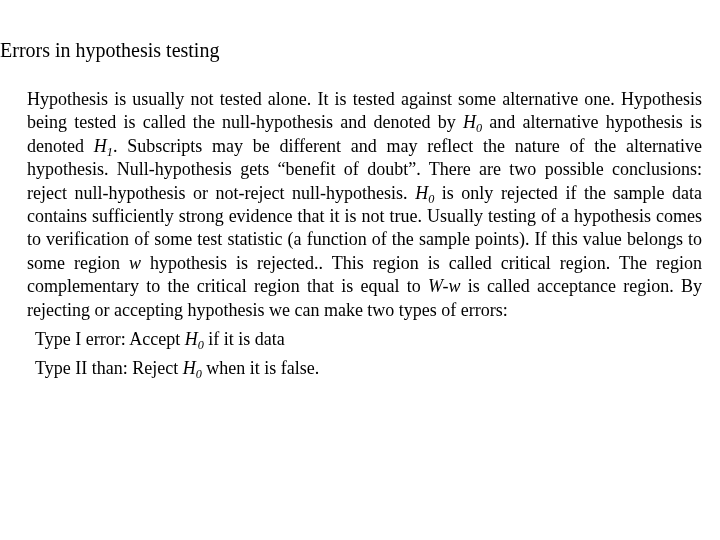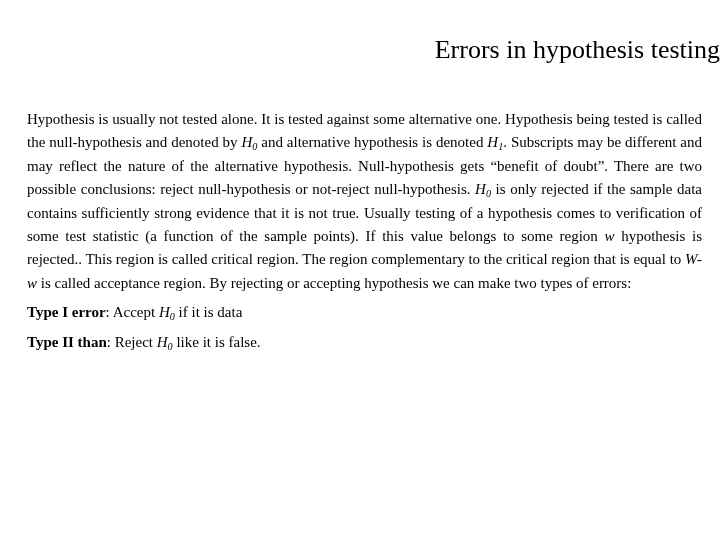--- a/index.html
+++ b/index.html
@@ -13,32 +13,32 @@
       overflow: hidden;
       position: relative;
       font-family: "Liberation Serif", "DejaVu Serif", serif;
       color: #000000;
     }
     .slide-title {
       position: absolute;
       top: 34px;
       left: 0;
       width: 720px;
-      text-align: right;
-      font-size: 26px;
+      text-align: left;
+      font-size: 20px;
       line-height: 32px;
       font-weight: normal;
       margin: 0;
     }
     .body {
       position: absolute;
-      top: 108px;
+      top: 88px;
       left: 27px;
       width: 675px;
-      font-size: 15px;
+      font-size: 18px;
       line-height: 23.4px;
     }
     .para {
       margin: 0 0 6px 0;
       text-align: justify;
     }
     .para.last-line-left {
       text-align-last: left;
     }
     .sym {
@@ -49,31 +49,32 @@
       vertical-align: -0.3em;
       line-height: 0;
     }
     .sym sub {
       font-style: italic;
     }
     .sub-upright {
       font-style: normal;
     }
     .term {
-      font-weight: bold;
+      font-weight: normal;
+      margin-left: 8px;
     }
   </style>
 </head>
 <body>
 
 <h1 class="slide-title">Errors in hypothesis testing</h1>
 
 <div class="body">
 
   <p class="para last-line-left"><span>Hypothesis is usually not tested alone. It is tested against some alternative one. Hypothesis being tested is called the null-hypothesis and denoted by </span><span class="sym"><span>H</span><sub>0</sub></span><span> and alternative hypothesis is denoted </span><span class="sym"><span>H</span><sub class="sub-upright">1</sub></span><span>. Subscripts may be different and may reflect the nature of the alternative hypothesis. Null-hypothesis gets “benefit of doubt”. There are two possible conclusions: reject null-hypothesis or not-reject null-hypothesis. </span><span class="sym"><span>H</span><sub>0</sub></span><span> is only rejected if the sample data contains sufficiently strong evidence that it is not true. Usually testing of a hypothesis comes to verification of some test statistic (a function of the sample points). If this value belongs to some region </span><span class="sym">w</span><span> hypothesis is rejected.. This region is called critical region. The region complementary to the critical region that is equal to </span><span class="sym">W-w</span><span> is called acceptance region. By rejecting or accepting hypothesis we can make two types of errors:</span></p>
 
   <p class="para last-line-left"><span class="term">Type I error</span><span>: Accept </span><span class="sym"><span>H</span><sub>0</sub></span><span> if it is data</span></p>
 
-  <p class="para last-line-left"><span class="term">Type II than</span><span>: Reject </span><span class="sym"><span>H</span><sub>0</sub></span><span> like it is false.</span></p>
+  <p class="para last-line-left"><span class="term">Type II than</span><span>: Reject </span><span class="sym"><span>H</span><sub>0</sub></span><span> when it is false.</span></p>
 
 
 
 </div>
 
 </body></html>

